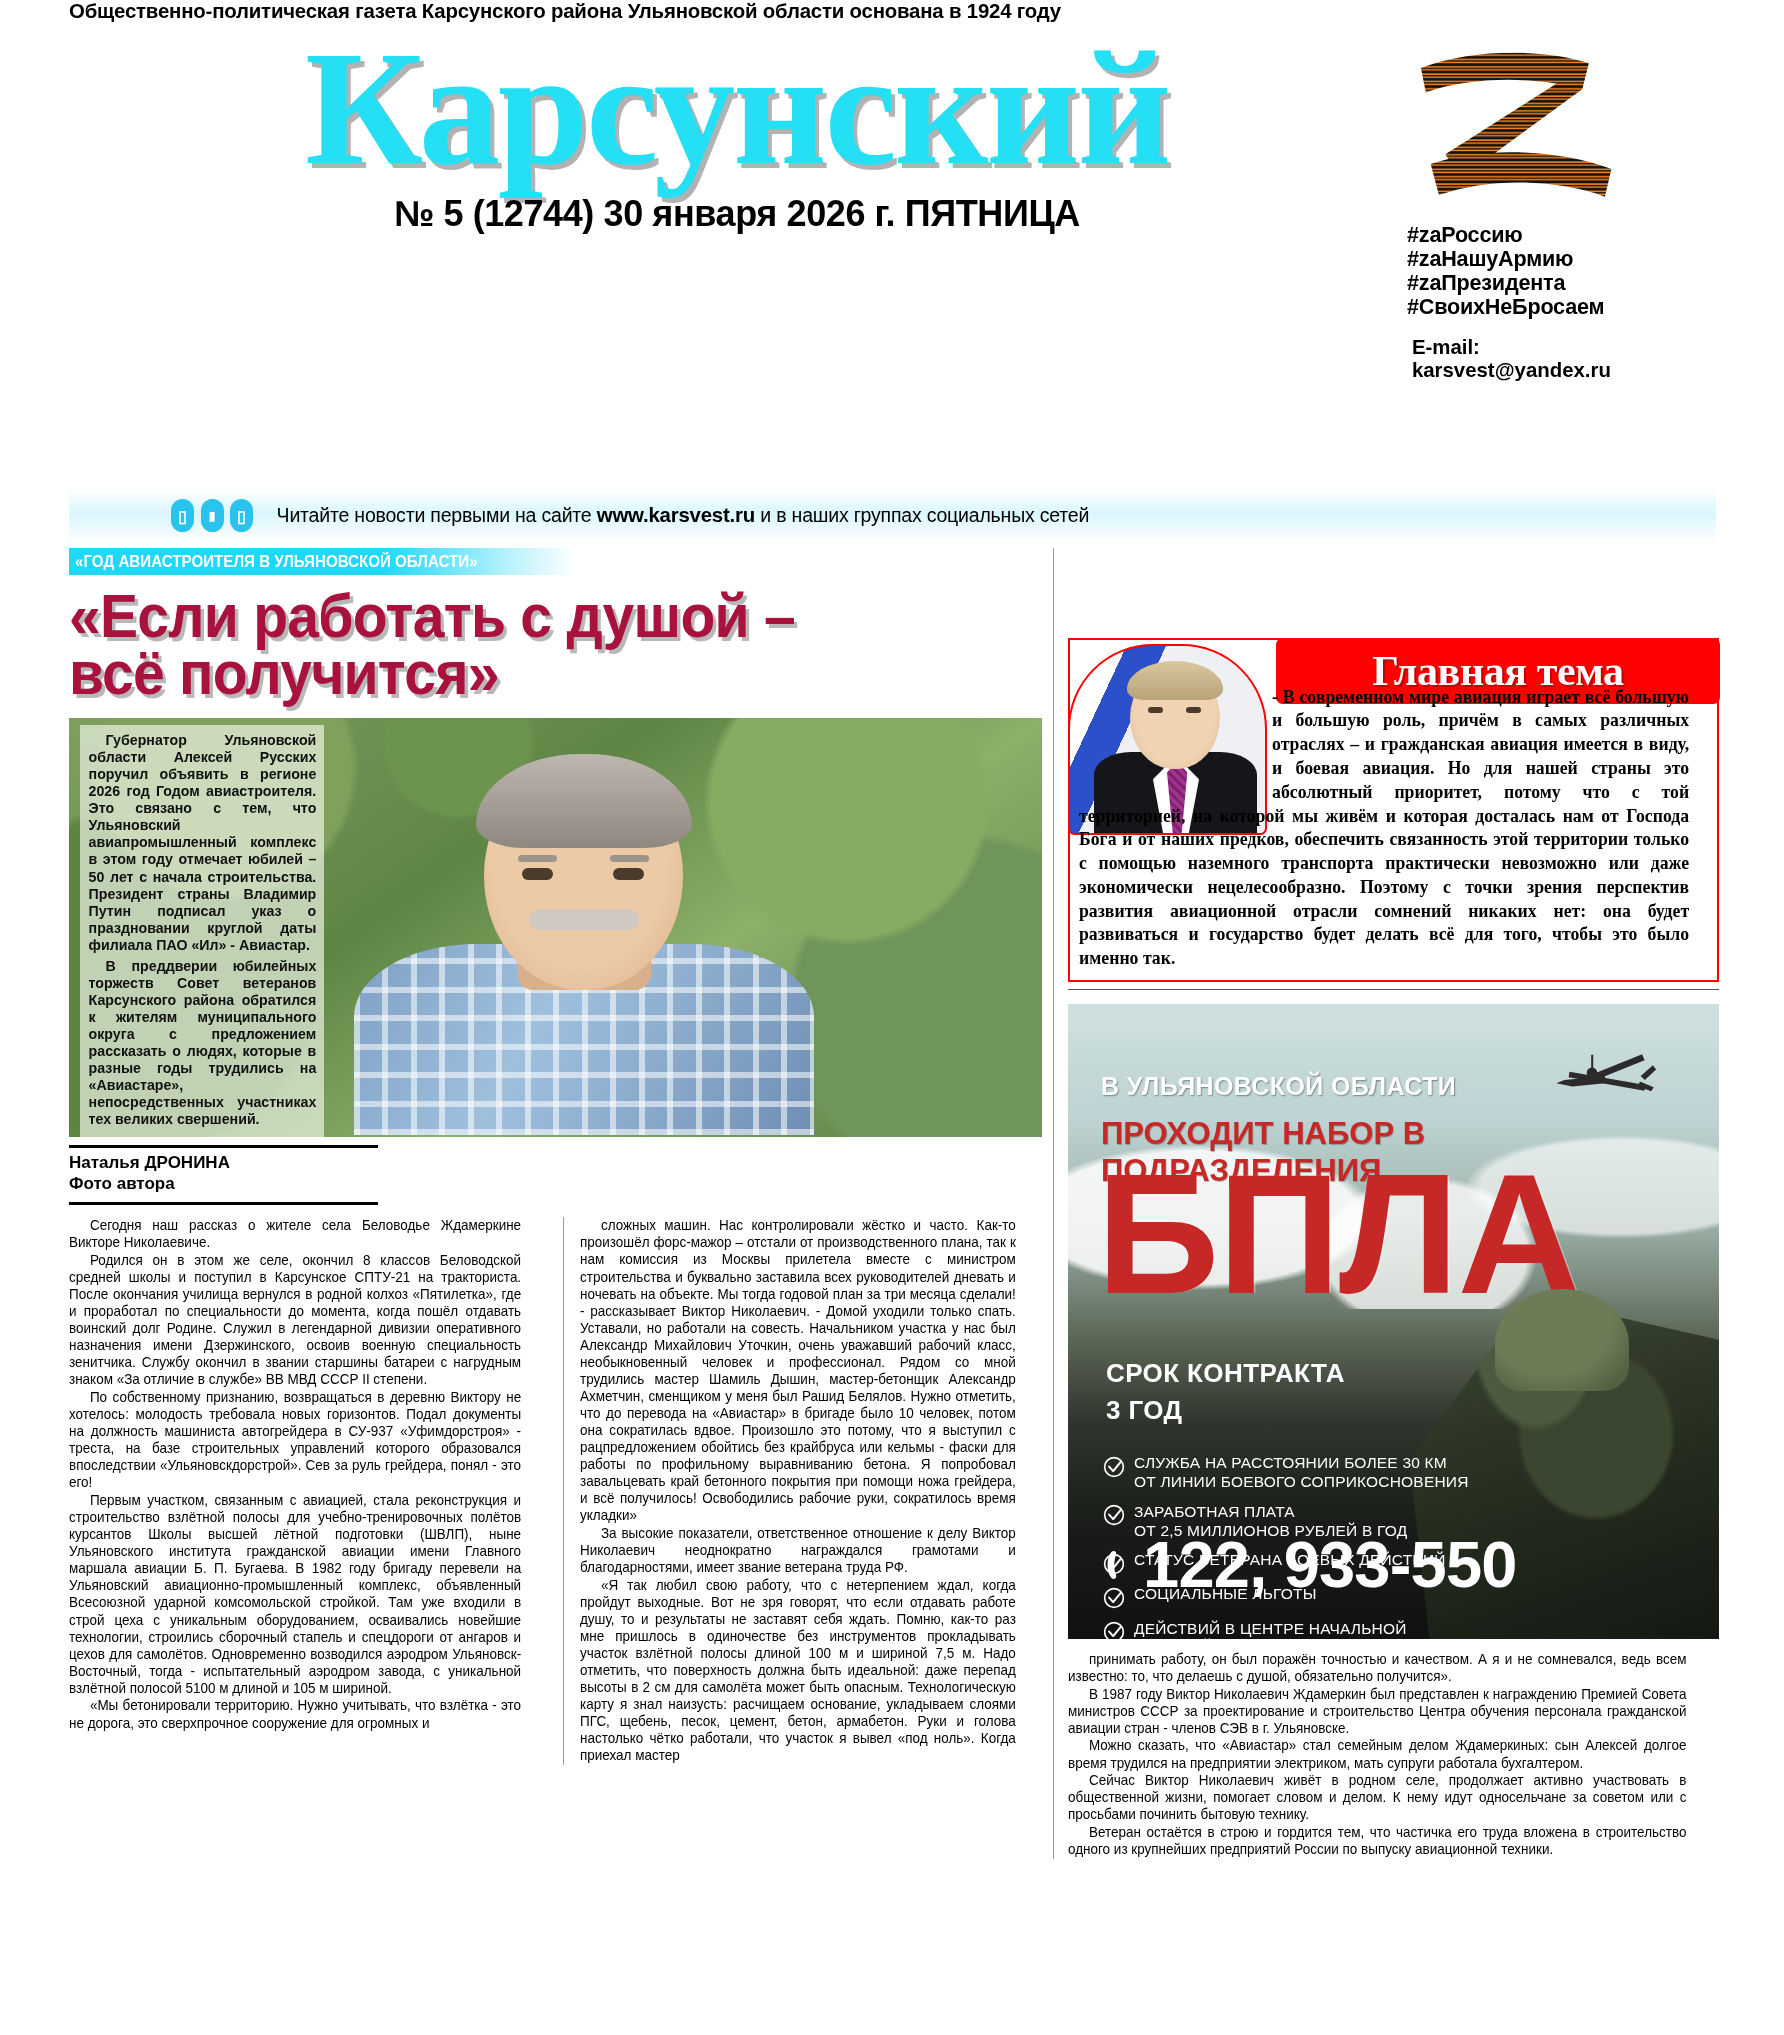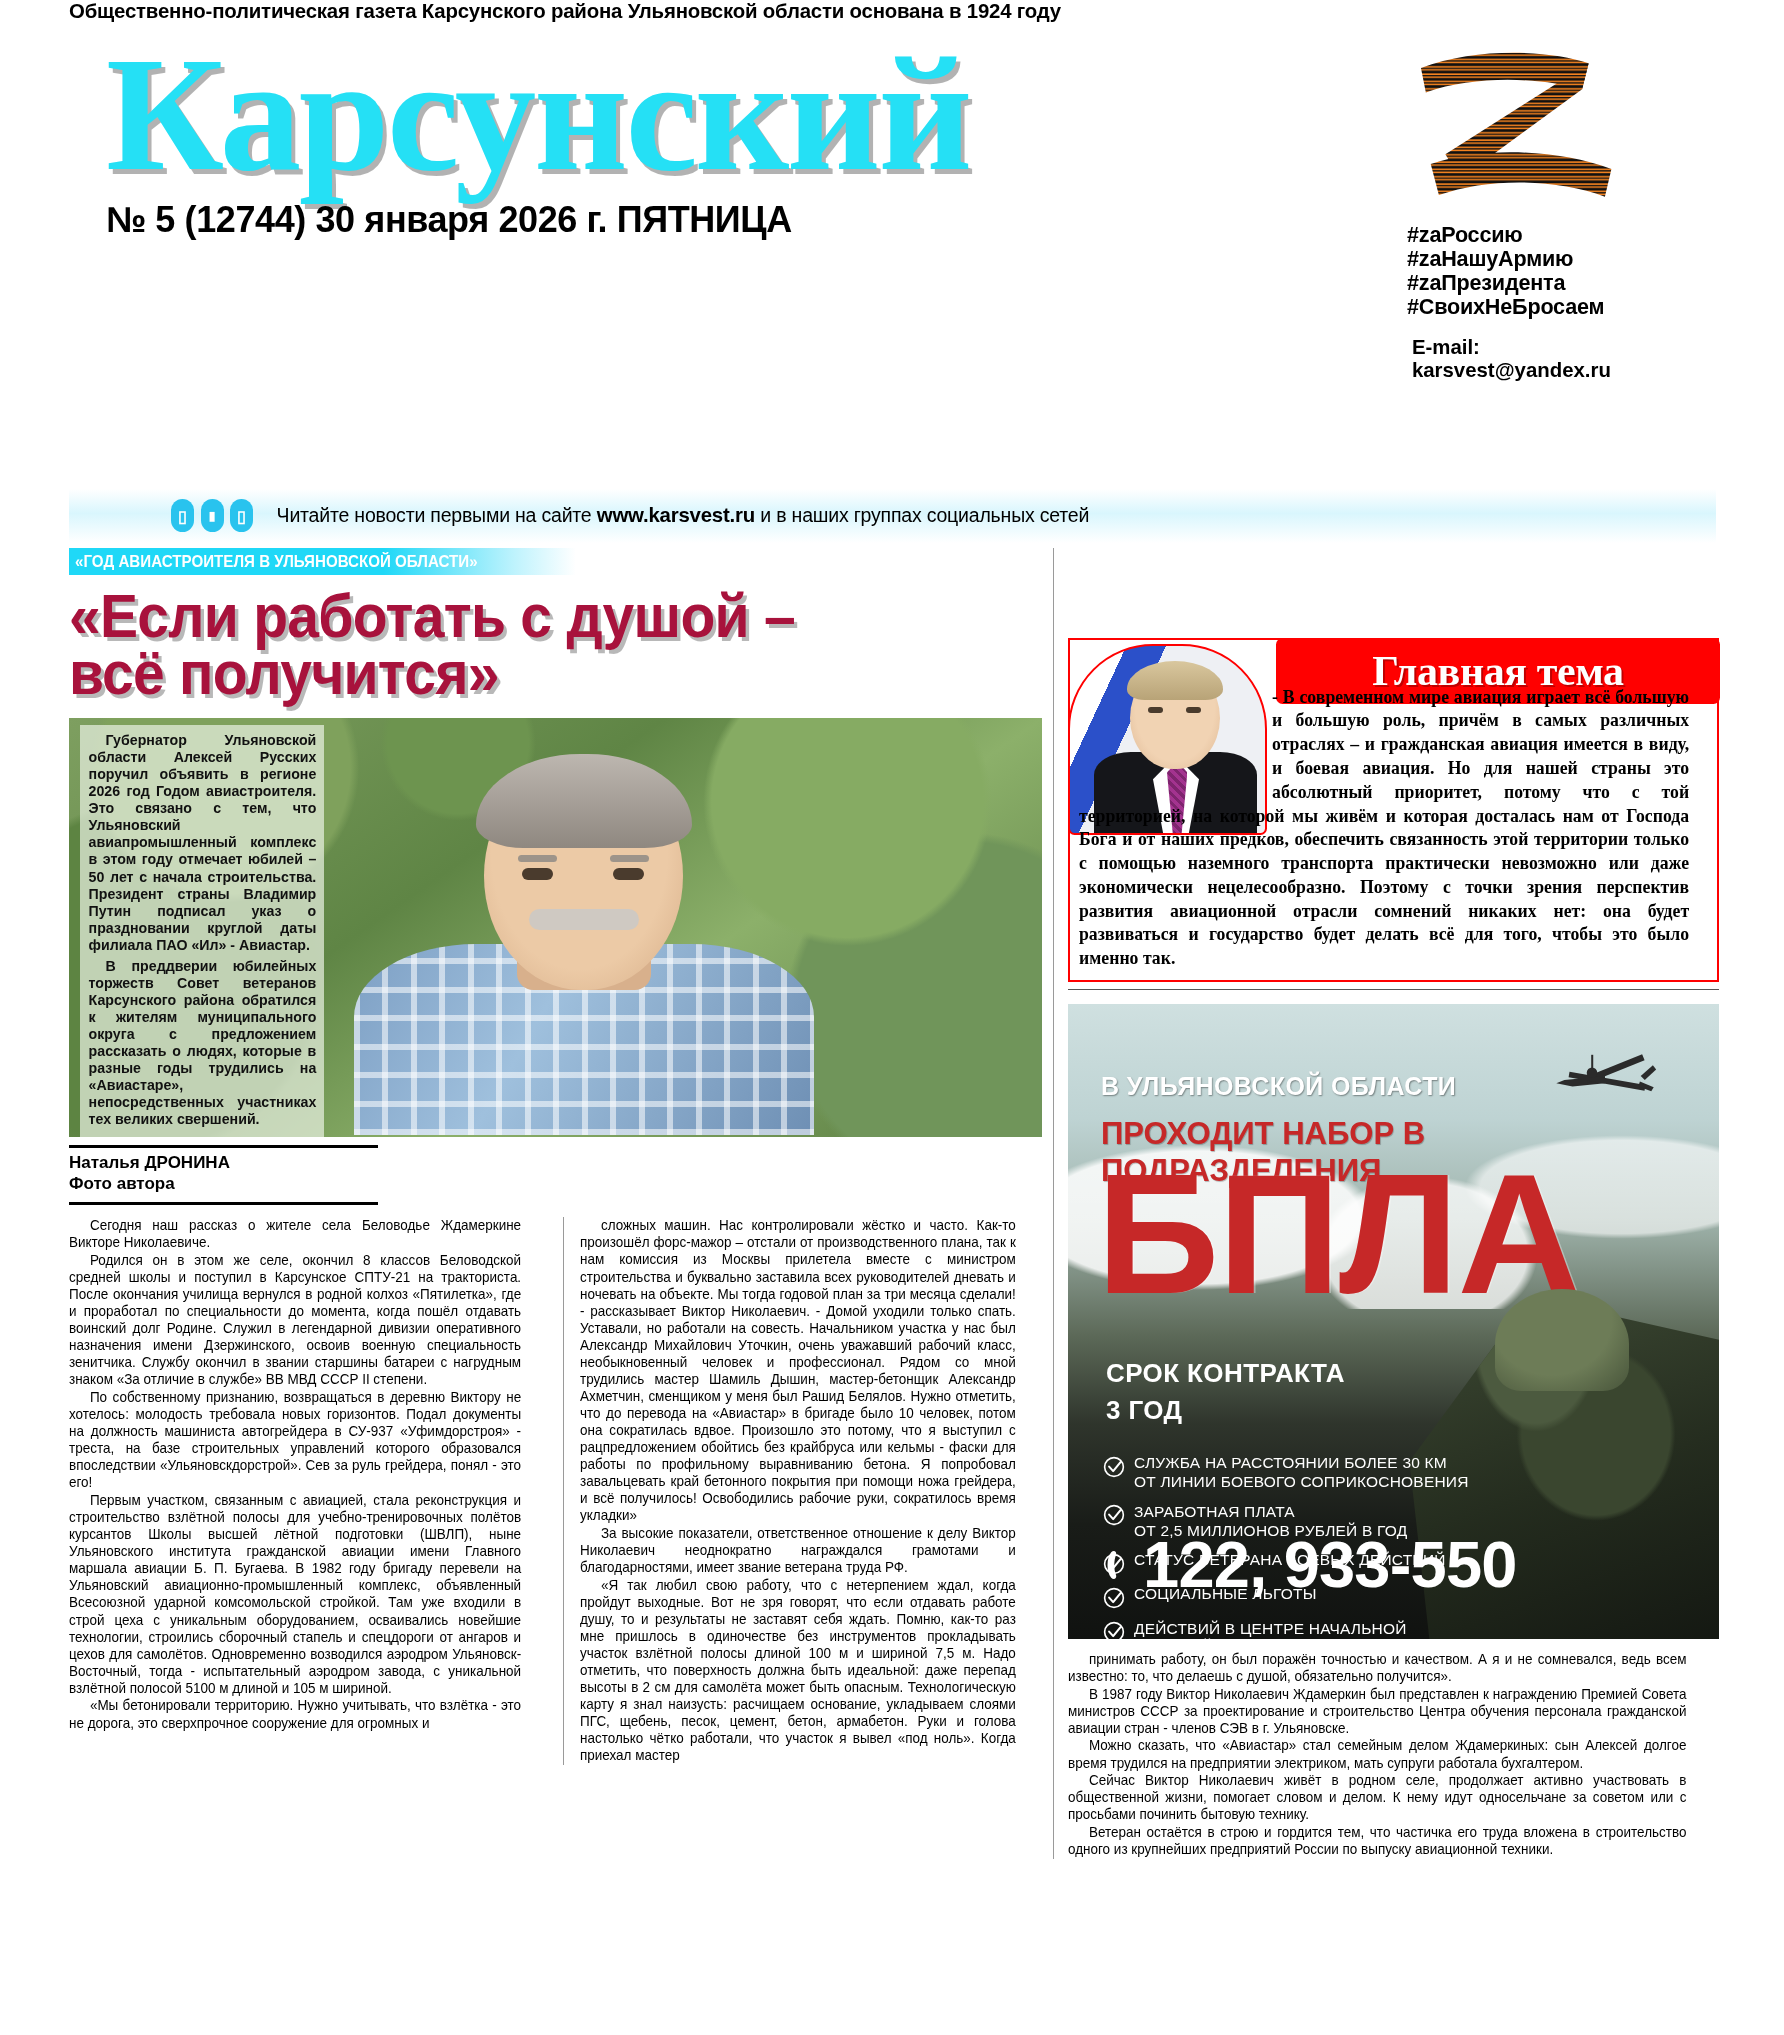--- a/index.html
+++ b/index.html
@@ -16,21 +16,21 @@
   
   .tagline {
     font-weight:bold;
     font-size:20.4px;
     letter-spacing:-0.2px;
     font-family:"Liberation Sans", sans-serif;
   }
 
   
   .masthead { position:relative; height:456px; margin-top: 7.3px; }
-  .mast-left { position:absolute; left:37px; top:14px; width:1262px; }
+  .mast-left { position:absolute; left:37px; top:8px; width:1262px;text-align:center; }
   .logo-line {
     color:#25E0F5;
     font-weight:bold;
     line-height:0.86;
     font-family:"Liberation Serif", serif;
     text-shadow: 4.1px 4.9px 0 rgba(0,0,0,0.30), -2.4px -2.4px 0 #fff, 2.4px -2.4px 0 #fff, -2.4px 2.4px 0 #fff;
     white-space:nowrap;
   }
   .logo-l1 { font-size:163px; font-style:normal; letter-spacing:-2.4px; }
   .logo-l2 { font-size:163px; letter-spacing:1.6px; margin-top:-16.3px;}

